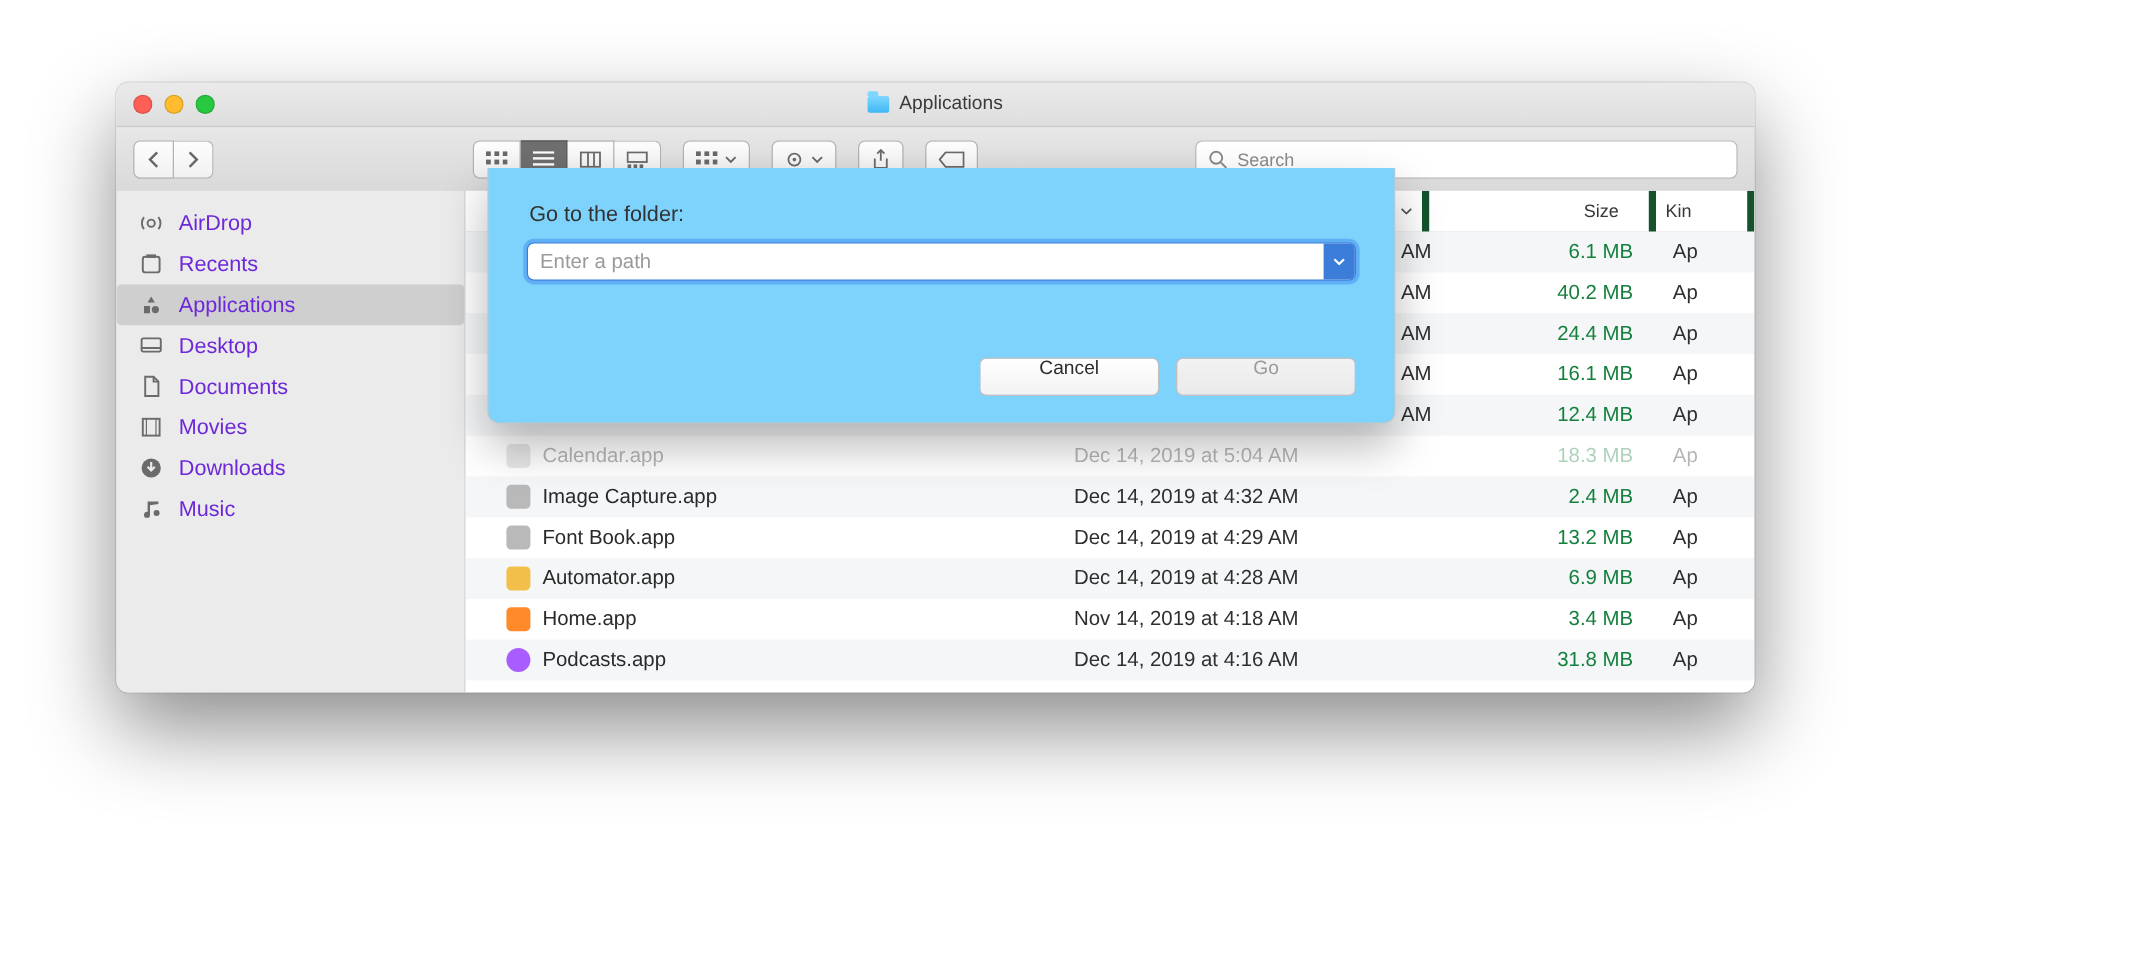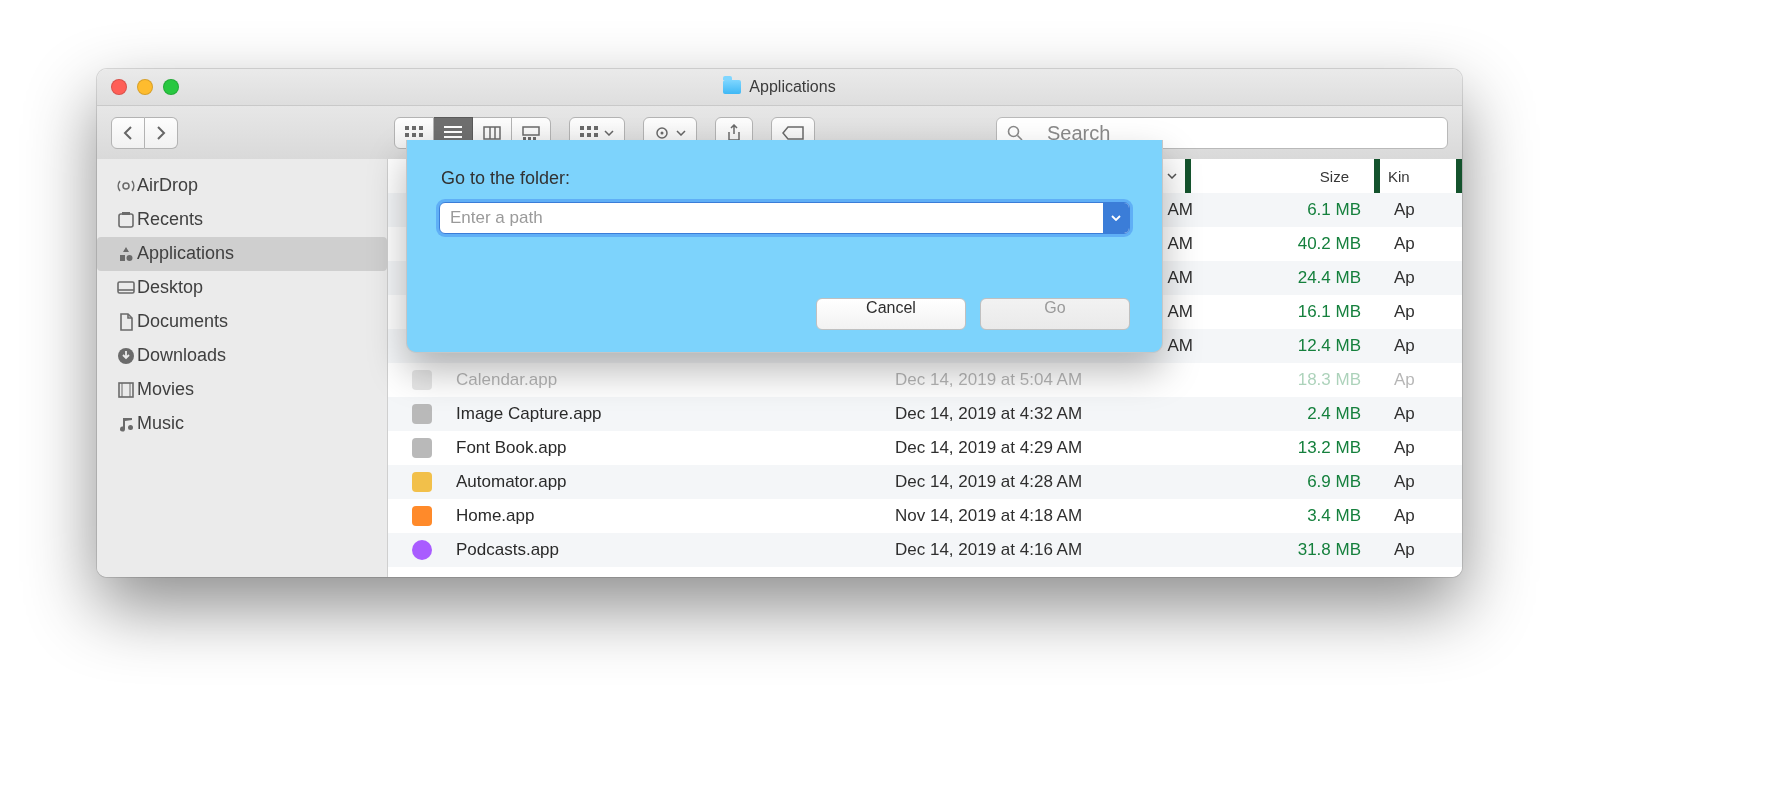--- a/index.html
+++ b/index.html
@@ -18,40 +18,40 @@
   .toolbar{height:54px;background:linear-gradient(#e7e7e7,#d9d9d9);border-bottom:1px solid #bfbfbf;display:flex;align-items:center;padding:0 14px;gap:18px}
   .seg{display:flex}
   .btn{height:30px;border:1px solid #b3b3b3;background:linear-gradient(#fdfdfd,#f1f1f1);display:flex;align-items:center;justify-content:center;padding:0 10px;color:#555}
   .btn:first-child{border-radius:6px 0 0 6px}
   .btn:last-child{border-radius:0 6px 6px 0}
   .btn.only{border-radius:6px}
   .btn.active{background:#6f6f6f;color:#fff;border-color:#5a5a5a}
   .btn + .btn{border-left:none}
   .btn svg{display:block}
   .spacer-flex{flex:1}
-  .search{flex:0 0 430px;height:30px;border:1px solid #b9b9b9;border-radius:6px;background:#fff;display:flex;align-items:center;padding:0 10px;color:#8a8a8a;font-size:20px;gap:24px}
+  .search{flex:0 0 430px;height:30px;border:1px solid #b9b9b9;border-radius:6px;background:#fff;display:flex;align-items:center;padding:0 10px;color:#8a8a8a;font-size:15px;gap:8px}
   
   .body{position:absolute;top:90px;bottom:0;left:0;right:0;display:flex}
   .sidebar{width:290px;background:#ebebeb;border-right:1px solid #cfcfcf;padding-top:10px;overflow:hidden}
   .side-head{color:#7d7d7d;font-size:15px;padding:4px 18px 8px}
-  .side-item{display:flex;padding:6px 18px;font-size:18px;color:#404040;border-radius:4px}
+  .side-item{display:flex;align-items:center;gap:12px;padding:6px 18px;font-size:18px;color:#6d28d9;border-radius:4px}
   .side-item.selected{background:#cfcfcf}
   .side-item .ic{width:22px;height:22px;display:flex;align-items:center;justify-content:center;color:#6b6b6b}
   .main{flex:1;position:relative;overflow:hidden;background:#fff}
   .cols{height:34px;border-bottom:1px solid #d4d4d4;background:#fff;display:flex;align-items:center;font-size:15px;color:#373737}
   .col{padding:0 8px;border-right:6px solid #14532d;height:100%;display:flex;align-items:center}
   .col.name{flex:1}
   .col.mod{width:300px;justify-content:flex-end;gap:8px}
   .col.size{width:150px;justify-content:flex-end;padding-right:25px}
   .col.kind{width:60px}
   .rows{position:absolute;top:34px;left:0;right:0;bottom:0;overflow:hidden}
   .row{height:34px;display:flex;align-items:center;font-size:17px}
   .row:nth-child(odd){background:#f4f6f8}
   .cell{padding:0 8px;display:flex;align-items:center;height:100%}
-  .cell.name{flex:1;gap:24px;padding-left:24px}
+  .cell.name{flex:1;gap:10px;padding-left:34px}
   .cell.mod{width:300px;justify-content:flex-start;color:#2f2f2f}
   .cell.size{width:150px;justify-content:flex-end;color:#15803d;padding-right:25px}
   .cell.kind{width:60px;color:#2f2f2f}
   .app-icon{width:20px;height:20px;border-radius:4px;background:#c7c7c7;display:inline-block;flex:none}
   .app-icon.orange{background:#ff8a2a}
   .app-icon.yellow{background:#f2c04a}
   .app-icon.purple{background:#a95cff;border-radius:50%}
   .app-icon.grey{background:#b9b9b9}
   
   .sheet{position:absolute;left:309px;top:71px;width:755px;height:212px;background:#7dd3fc;border:1px solid #c6c6c6;border-top:none;border-radius:0 0 10px 10px;box-shadow:0 18px 38px rgba(0,0,0,.28)}
@@ -246,35 +246,35 @@
                 <svg width="20" height="20">
                   <path d="M5 2h7l4 4v12H5z" fill="none" stroke="#6b6b6b" stroke-width="1.6"></path>
                   <path d="M12 2v4h4" fill="none" stroke="#6b6b6b" stroke-width="1.6"></path>
                 </svg>
               </span>
               <span>Documents</span>
             </div>
             <div class="side-item">
               <span class="ic">
                 <svg width="20" height="20">
-                  <circle cx="10" cy="10" r="8" fill="#6b6b6b"></circle>
-                  <path d="M10 5v7m-3-3 3 3 3-3" fill="none" stroke="#ebebeb" stroke-width="1.8"></path>
-                </svg>
-              </span>
-              <span>Downloads</span>
-            </div>
-            <div class="side-item">
-              <span class="ic">
-                <svg width="20" height="20">
                   <rect x="3" y="3" width="14" height="14" fill="none" stroke="#6b6b6b" stroke-width="1.6"></rect>
                   <line x1="6" y1="3" x2="6" y2="17" stroke="#6b6b6b"></line>
                   <line x1="14" y1="3" x2="14" y2="17" stroke="#6b6b6b"></line>
                 </svg>
               </span>
               <span>Movies</span>
+            </div>
+            <div class="side-item">
+              <span class="ic">
+                <svg width="20" height="20">
+                  <circle cx="10" cy="10" r="8" fill="#6b6b6b"></circle>
+                  <path d="M10 5v7m-3-3 3 3 3-3" fill="none" stroke="#ebebeb" stroke-width="1.8"></path>
+                </svg>
+              </span>
+              <span>Downloads</span>
             </div>
             <div class="side-item">
               <span class="ic">
                 <svg width="20" height="20" fill="#6b6b6b">
                   <path d="M7 4h9v2l-7 1v8a2.5 2.5 0 1 1-2-2.4V4z"></path>
                   <circle cx="14.5" cy="13.5" r="2.5"></circle>
                 </svg>
               </span>
               <span>Music</span>
             </div>

